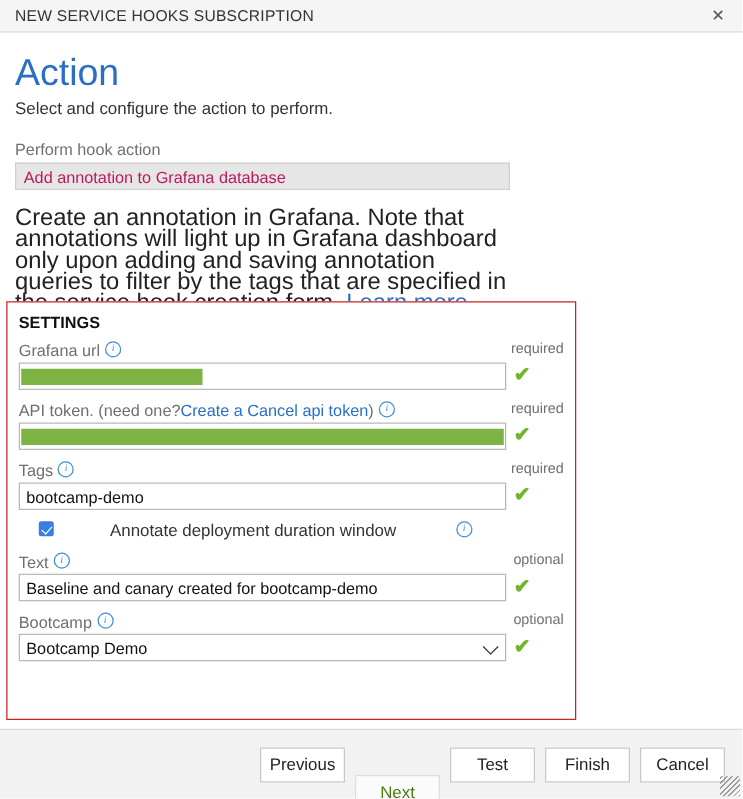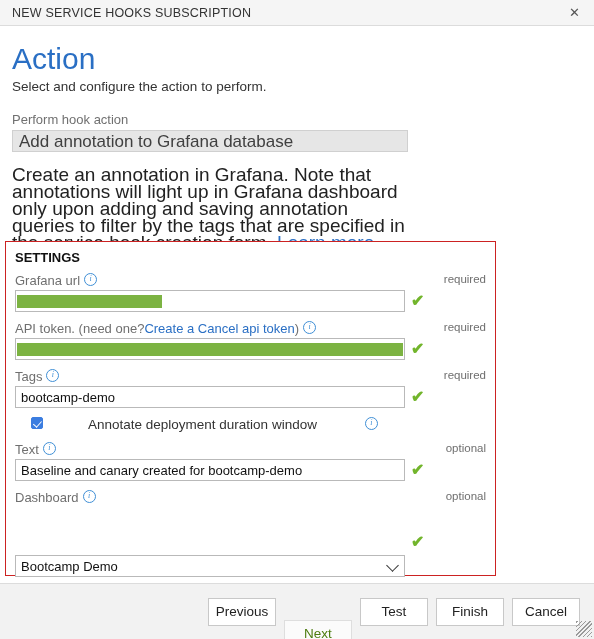--- a/index.html
+++ b/index.html
@@ -63,22 +63,22 @@
   .field-label {
     font-size: 13px;
     color: #707070;
     margin: 0 0 3px 2px;
   }
   .readonly-box {
     height: 22px;
     line-height: 22px;
     background: #e6e6e6;
     border: 1px solid #d0d0d0;
-    color: #404040;
-    font-size: 17px;
+    color: #be185d;
+    font-size: 13px;
     padding: 0 6px;
     width: 396px;
     box-sizing: border-box;
     margin: 0 12px 0 2px;
   }
 
   .desc {
     font-size: 19px;
     color: #222222;
     line-height: 17px;
@@ -89,21 +89,21 @@
     color: #2a6fc4;
     text-decoration: none;
     cursor: pointer;
   }
 
   
   .settings-box {
     position: absolute;
     left: 5px;
     top: 241px;
-    width: 491px;
+    width: 456px;
     height: 335px;
     border: 1.5px solid #cc2222;
     box-sizing: border-box;
     background: #ffffff;
     padding: 6px 9px 0 9px;
   }
   .settings-title {
     font-size: 13px;
     font-weight: bold;
     color: #111111;
@@ -210,21 +210,20 @@
   .cbox-label {
     font-size: 13.5px;
     color: #333333;
     margin-left: 1px;
   }
 
   .select-wrap {
     position: relative;
     width: 390px;
     height: 22px;
-    margin-top: 48px;
   }
   .select-box {
     width: 390px;
     height: 22px;
     line-height: 22px;
     border: 1px solid #b9b9b9;
     background: #ffffff;
     font-size: 13px;
     color: #111111;
     padding: 0 22px 0 5px;
@@ -368,21 +367,21 @@
     <span class="lbl-main">Text</span>
     <span class="info-icon">i</span>
     <span class="req">optional</span>
   </div>
   <div class="input-row">
     <div class="text-input">Baseline and canary created for bootcamp-demo</div>
     <span class="check-ok">✔</span>
   </div>
 
   <div class="row-label">
-    <span class="lbl-main">Dashboard</span>
+    <span class="lbl-main">Bootcamp</span>
     <span class="info-icon">i</span>
     <span class="req">optional</span>
   </div>
   <div class="input-row">
     <div class="select-wrap">
       <div class="select-box">Bootcamp Demo</div>
       <span class="chevron"></span>
     </div>
     <span class="check-ok">✔</span>
   </div>

